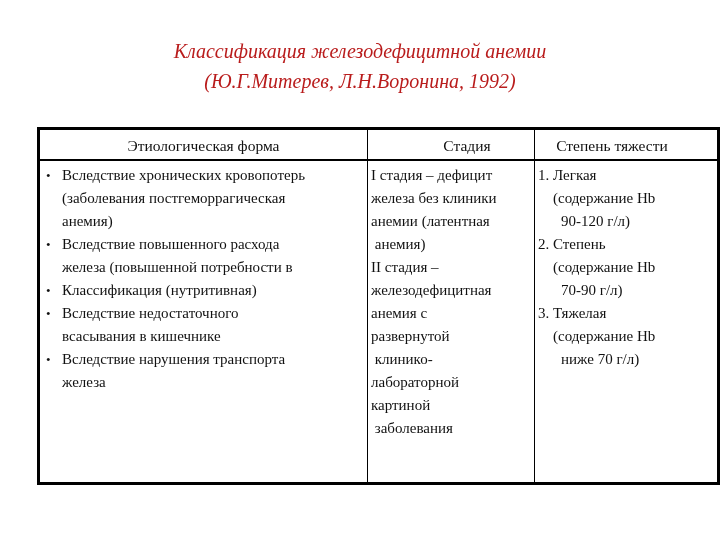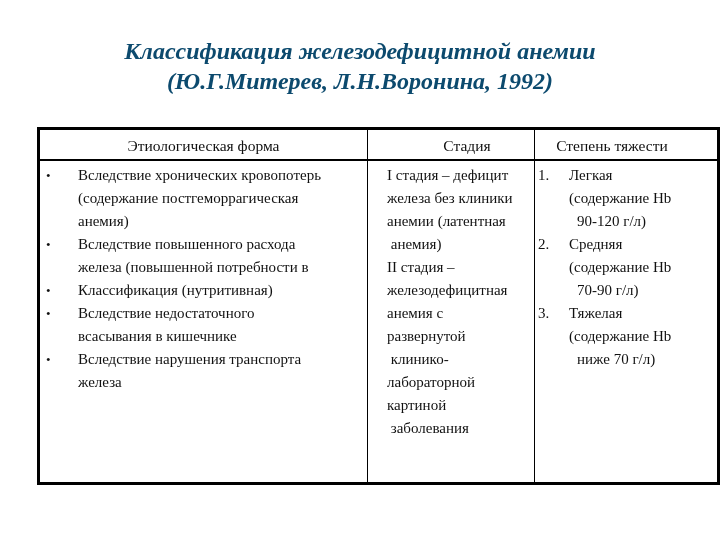--- a/index.html
+++ b/index.html
@@ -15,25 +15,25 @@
       font-family: "Liberation Serif", "DejaVu Serif", serif;
       color: #111111;
     }
     .title {
       position: absolute;
       left: 0;
       top: 36px;
       width: 720px;
       text-align: center;
       font-family: "Liberation Serif", serif;
-      font-weight: bold;
+      font-weight: normal;
       font-style: italic;
-      font-size: 24px;
+      font-size: 20px;
       line-height: 30px;
-      color: #0c4a6e;
+      color: #b91c1c;
     }
     .title div { white-space: nowrap; }
 
     .table {
       position: absolute;
       left: 37px;
       top: 127px;
       width: 649px;
       height: 352px;
       border: 3px solid #000;
@@ -89,21 +89,21 @@
       position: relative;
       padding-left: 16px;
       margin: 0;
     }
     ul.bullets li .bullet {
       position: absolute;
       left: 0;
       top: 0;
       font-size: 13px;
     }
-    .line { display: block; white-space: nowrap; margin-left: 16px; }
+    .line { display: block; white-space: nowrap; }
 
     ol.sev {
       list-style: none;
       margin: 0;
       padding: 0;
     }
     ol.sev li {
       position: relative;
       padding-left: 15px;
     }
@@ -128,21 +128,21 @@
 
   <div class="th h1">Этиологическая форма</div>
   <div class="th h2">Стадия</div>
   <div class="th h3">Степень тяжести</div>
 
   <div class="cell etiology">
     <ul class="bullets">
       <li>
         <span class="bullet">•</span>
         <span class="line">Вследствие хронических кровопотерь</span>
-        <span class="line">(содержание постгеморрагическая</span>
+        <span class="line">(заболевания постгеморрагическая</span>
         <span class="line">анемия)</span>
       </li>
       <li>
         <span class="bullet">•</span>
         <span class="line">Вследствие повышенного расхода</span>
         <span class="line">железа (повышенной потребности в</span>
       </li>
       <li>
         <span class="bullet">•</span>
         <span class="line">Классификация (нутритивная)</span>
@@ -178,21 +178,21 @@
   <div class="cell severity">
     <ol class="sev">
       <li>
         <span class="num">1.</span>
         <span class="line">Легкая</span>
         <span class="line">(содержание Hb</span>
         <span class="line" style="padding-left:8px;">90-120 г/л)</span>
       </li>
       <li>
         <span class="num">2.</span>
-        <span class="line">Средняя</span>
+        <span class="line">Степень</span>
         <span class="line">(содержание Hb</span>
         <span class="line" style="padding-left:8px;">70-90 г/л)</span>
       </li>
       <li>
         <span class="num">3.</span>
         <span class="line">Тяжелая</span>
         <span class="line">(содержание Hb</span>
         <span class="line" style="padding-left:8px;">ниже 70 г/л)</span>
       </li>
     </ol>

